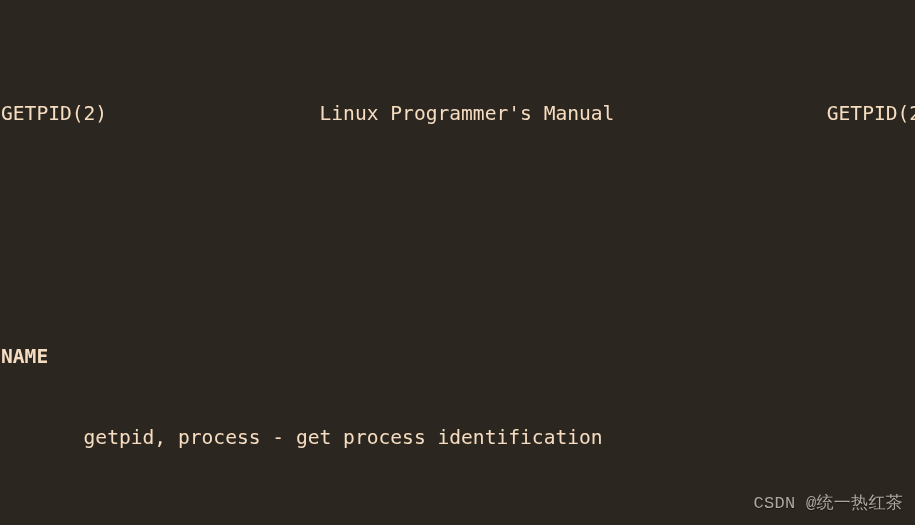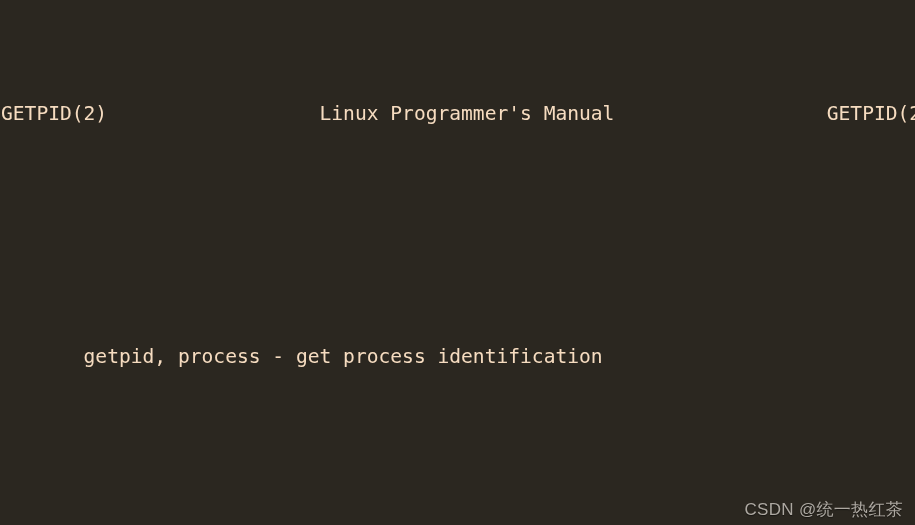--- a/index.html
+++ b/index.html
@@ -35,22 +35,22 @@
   }
   .line.blank {
     height: 27px;
   }
   .hdr {
     font-weight: bold;
   }
   #watermark {
     position: absolute;
     right: 12px;
-    bottom: 5px;
-    font-family: Liberation Sans, sans-serif;
+    bottom: 11px;
+    font-family: Liberation Mono, monospace;
     font-size: 17px;
     line-height: 20px;
     color: #b9b4ad;
     opacity: 0.92;
     text-shadow: 0 1px 1px rgba(0,0,0,0.55);
     white-space: pre;
     letter-spacing: 0.3px;
   }
 </style>
 </head>
@@ -59,20 +59,21 @@
 <div id="terminal">
 
   <div id="page-lines">
 
     
     <div class="line"><span>GETPID(2)                  Linux Programmer's Manual                  GETPID(2)</span></div>
 
     <div class="line blank"></div>
 
     
+    <div class="line"><span class="hdr">NAME</span></div>
     <div class="line"><span>       </span><span>getpid, process - get process identification</span></div>
 
     
 
     
     
     
     
 
     

